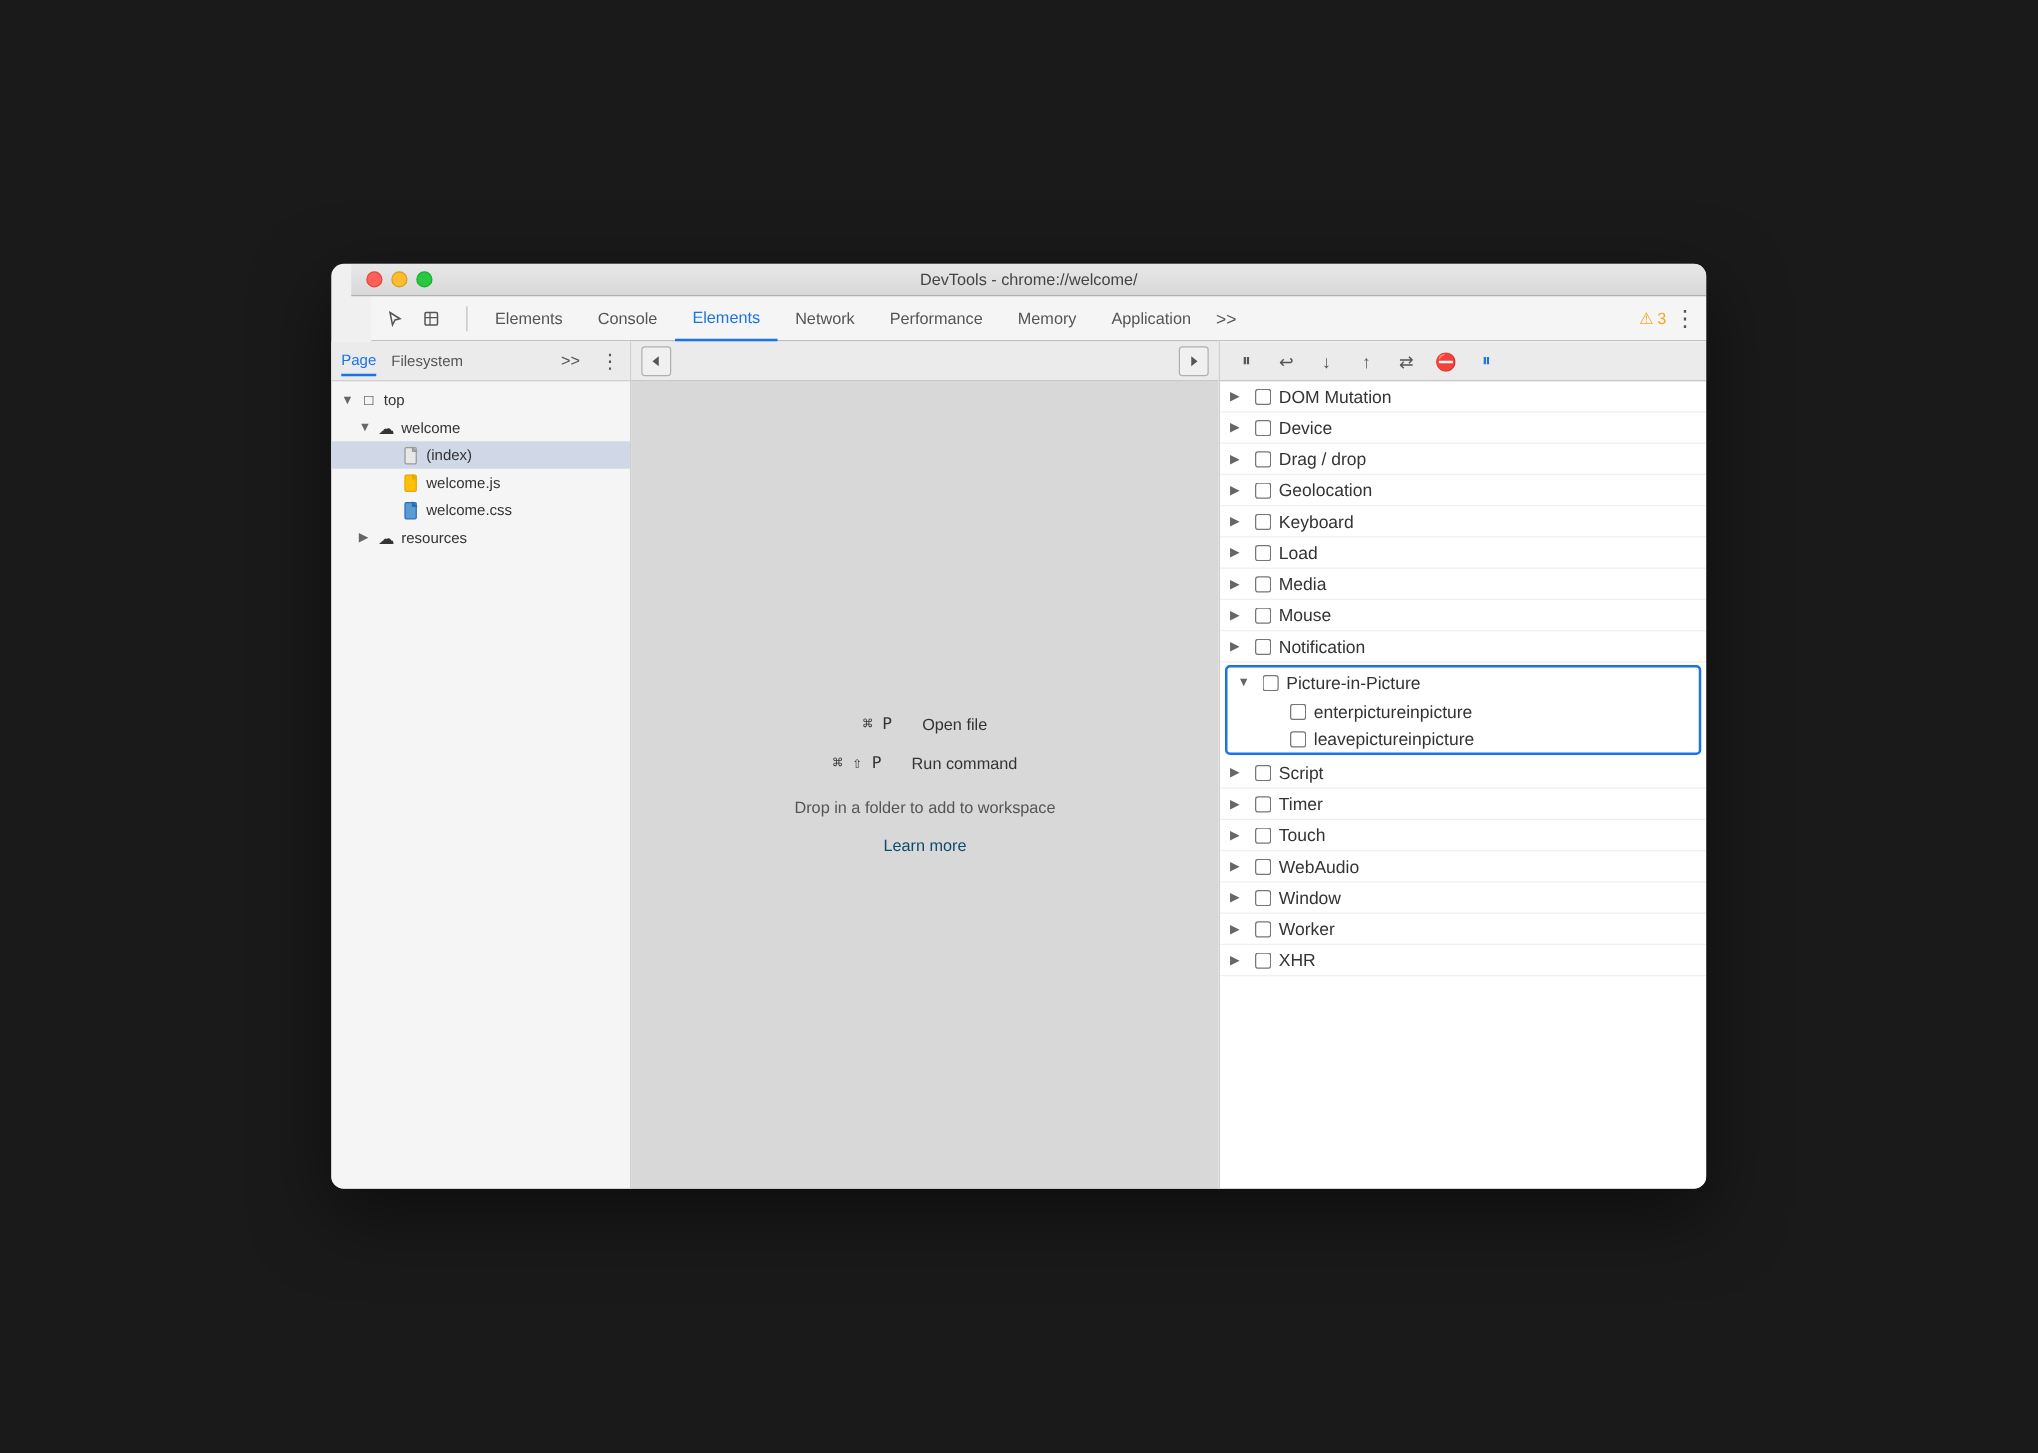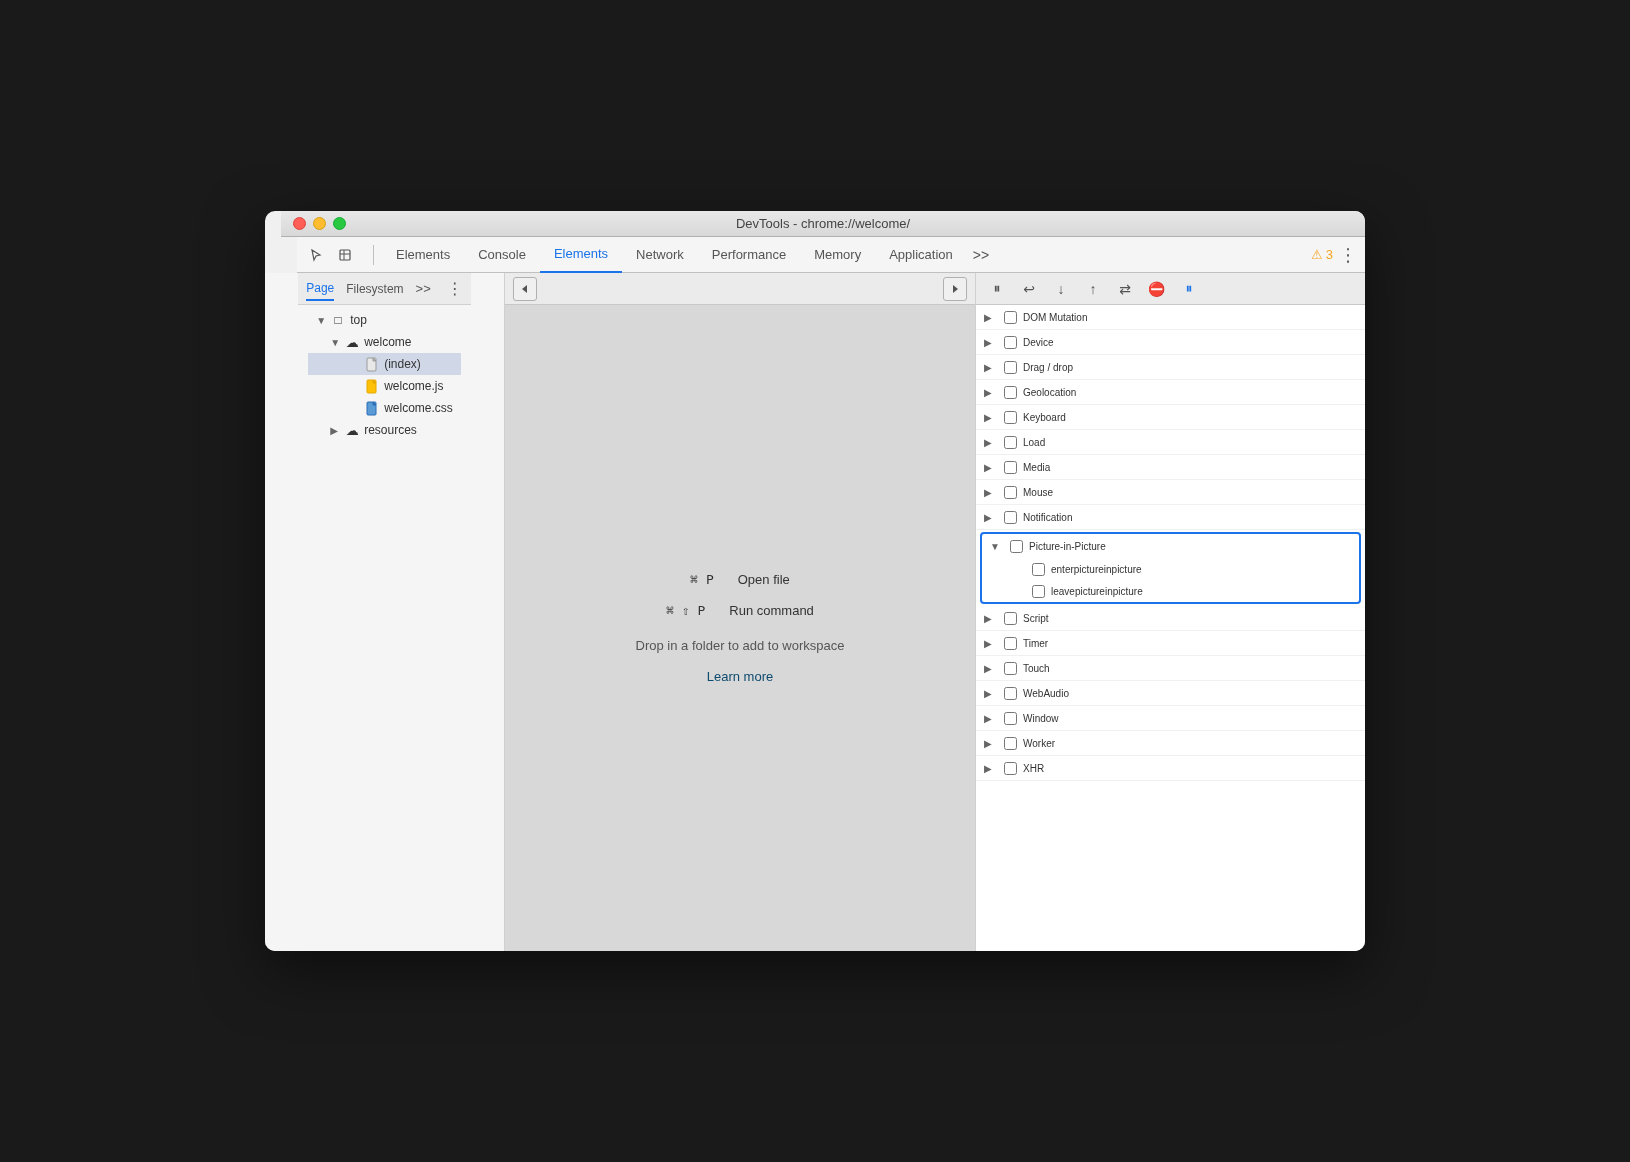--- a/index.html
+++ b/index.html
@@ -155,21 +155,20 @@
     }
 
     
     .left-panel {
       width: 240px;
       background: #f5f5f5;
       border-right: 1px solid #d0d0d0;
       display: flex;
       flex-direction: column;
       overflow: hidden;
-      align-items: center;
     }
 
     .panel-tabs {
       display: flex;
       align-items: center;
       padding: 0 8px;
       border-bottom: 1px solid #d0d0d0;
       background: #ebebeb;
       height: 32px;
       gap: 12px;
@@ -377,21 +376,21 @@
     }
 
     .event-checkbox {
       width: 13px;
       height: 13px;
       margin: 0 6px;
       cursor: pointer;
     }
 
     .event-name {
-      font-size: 10px;
+      font-size: 14px;
       color: #333;
     }
 
     .event-sub-item {
       display: flex;
       align-items: center;
       padding: 3px 8px 3px 44px;
       cursor: pointer;
       height: 22px;
       color: #333;

